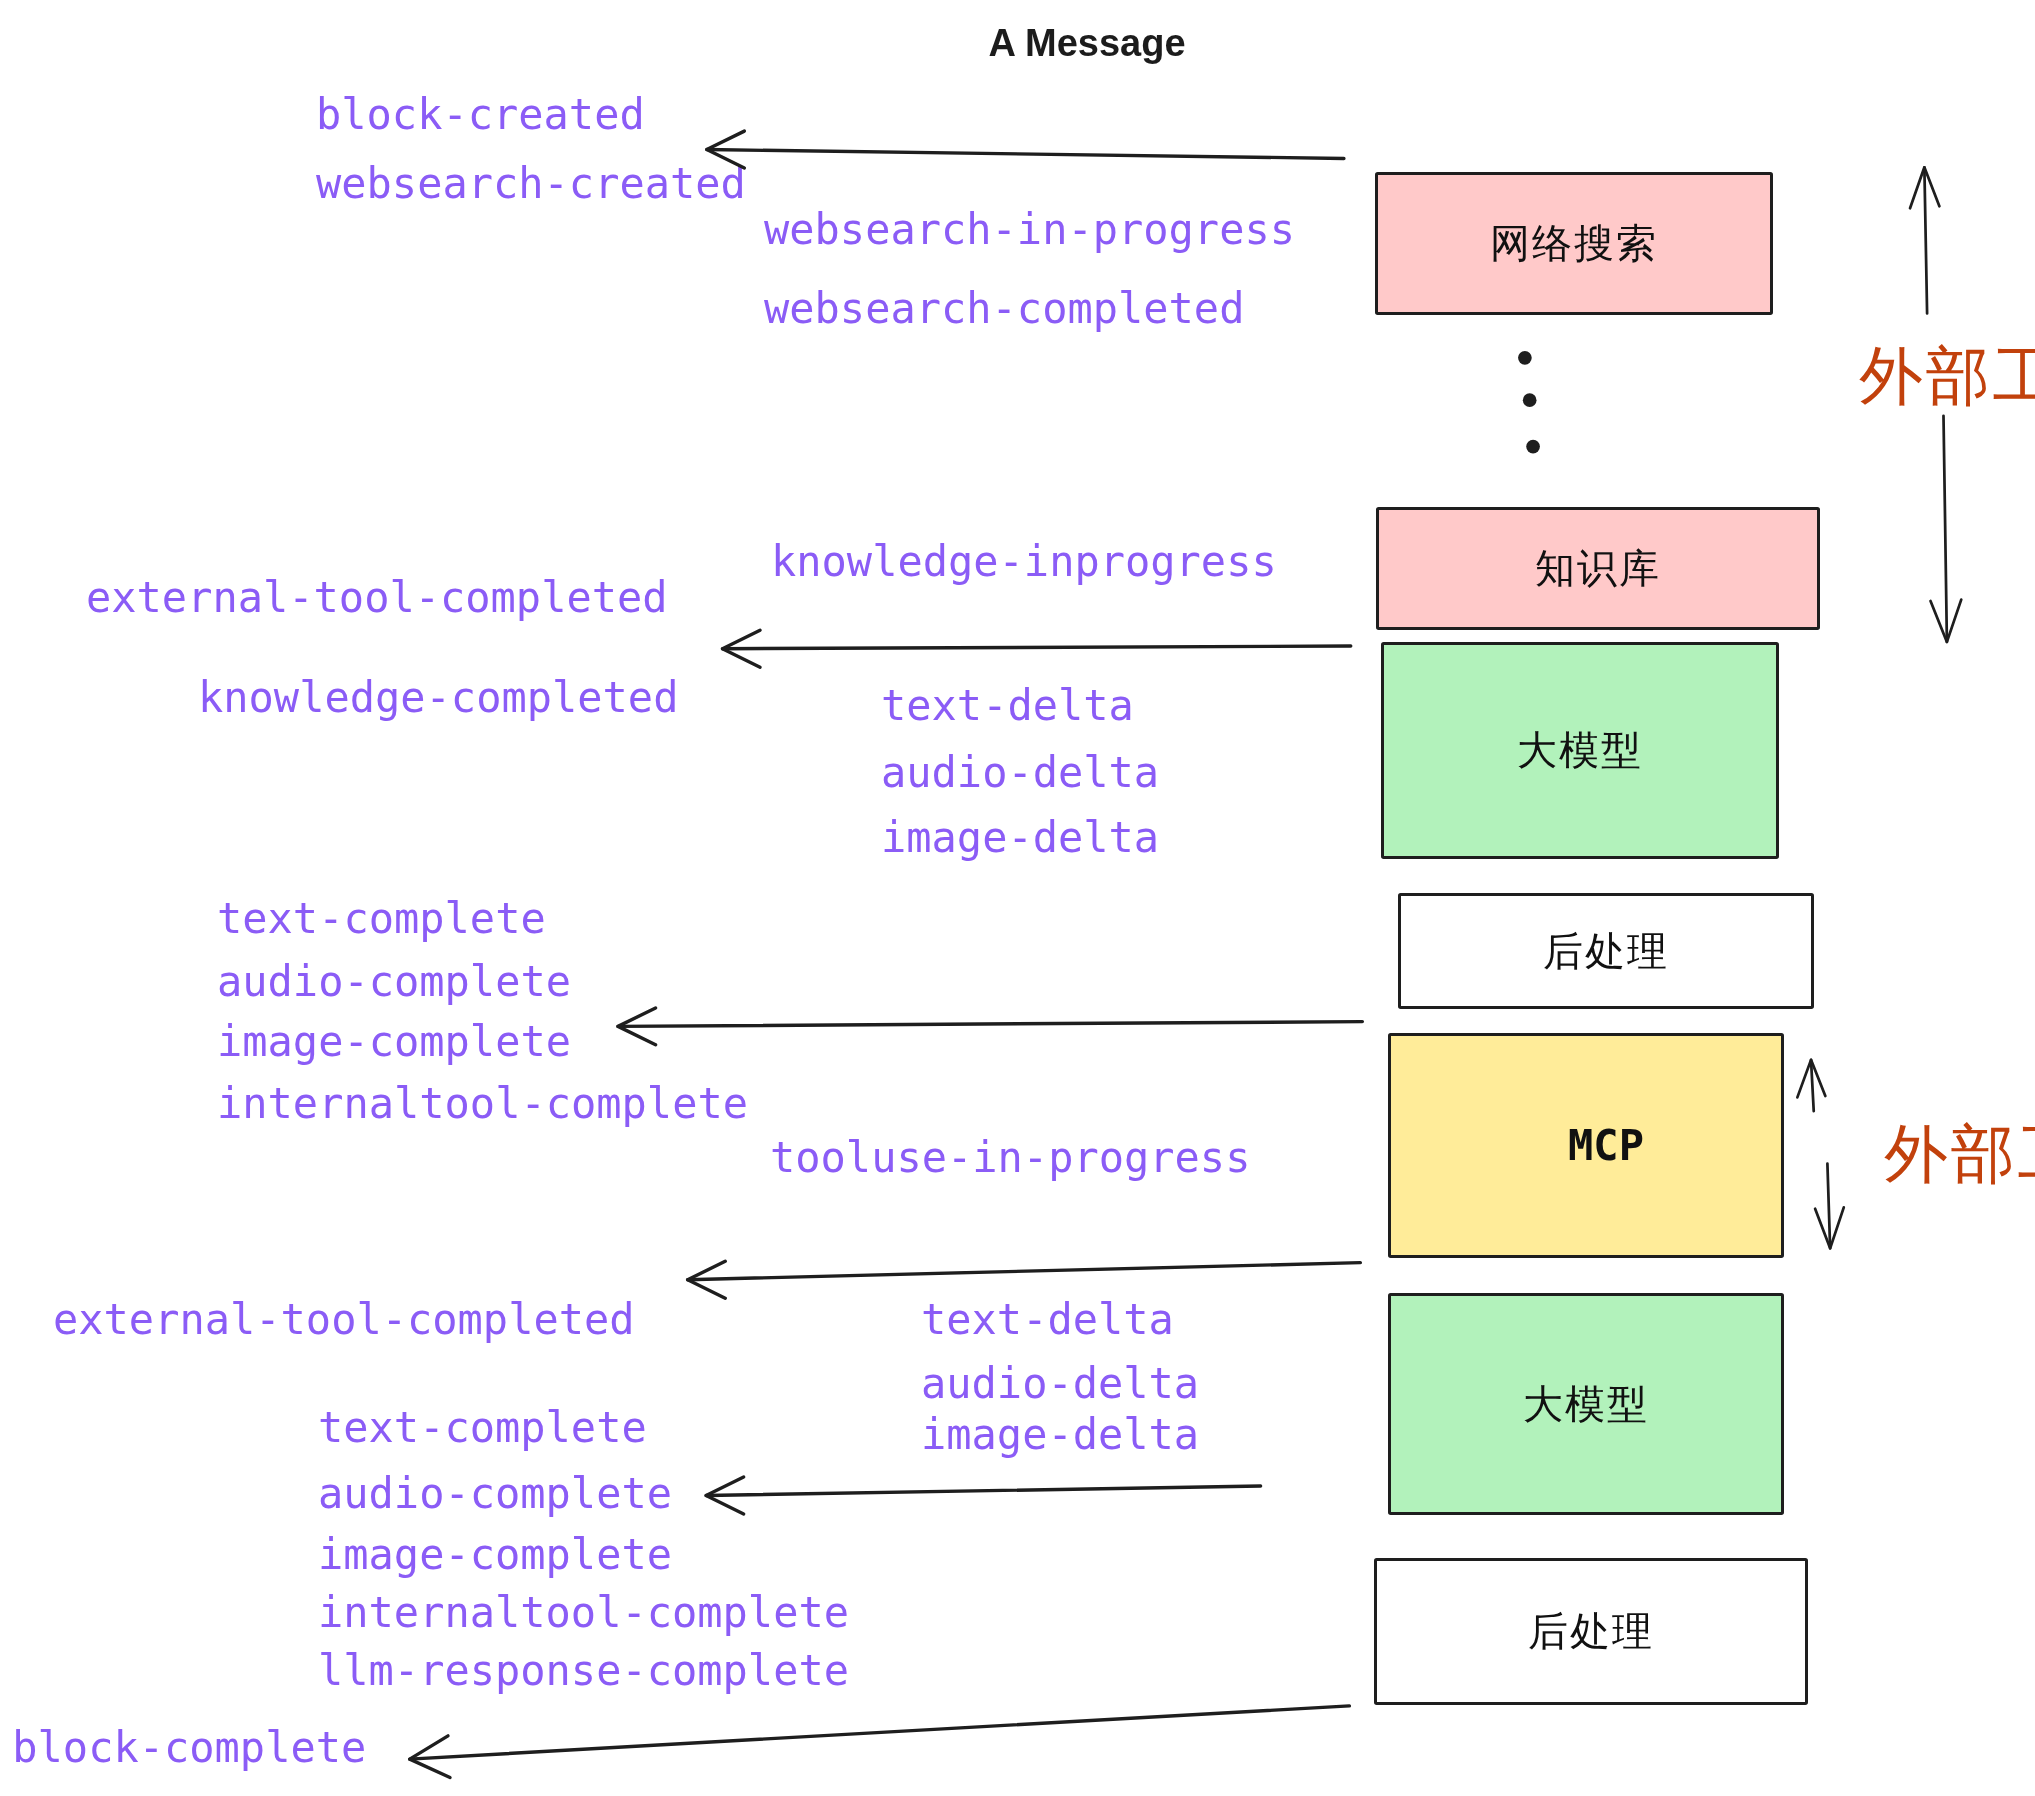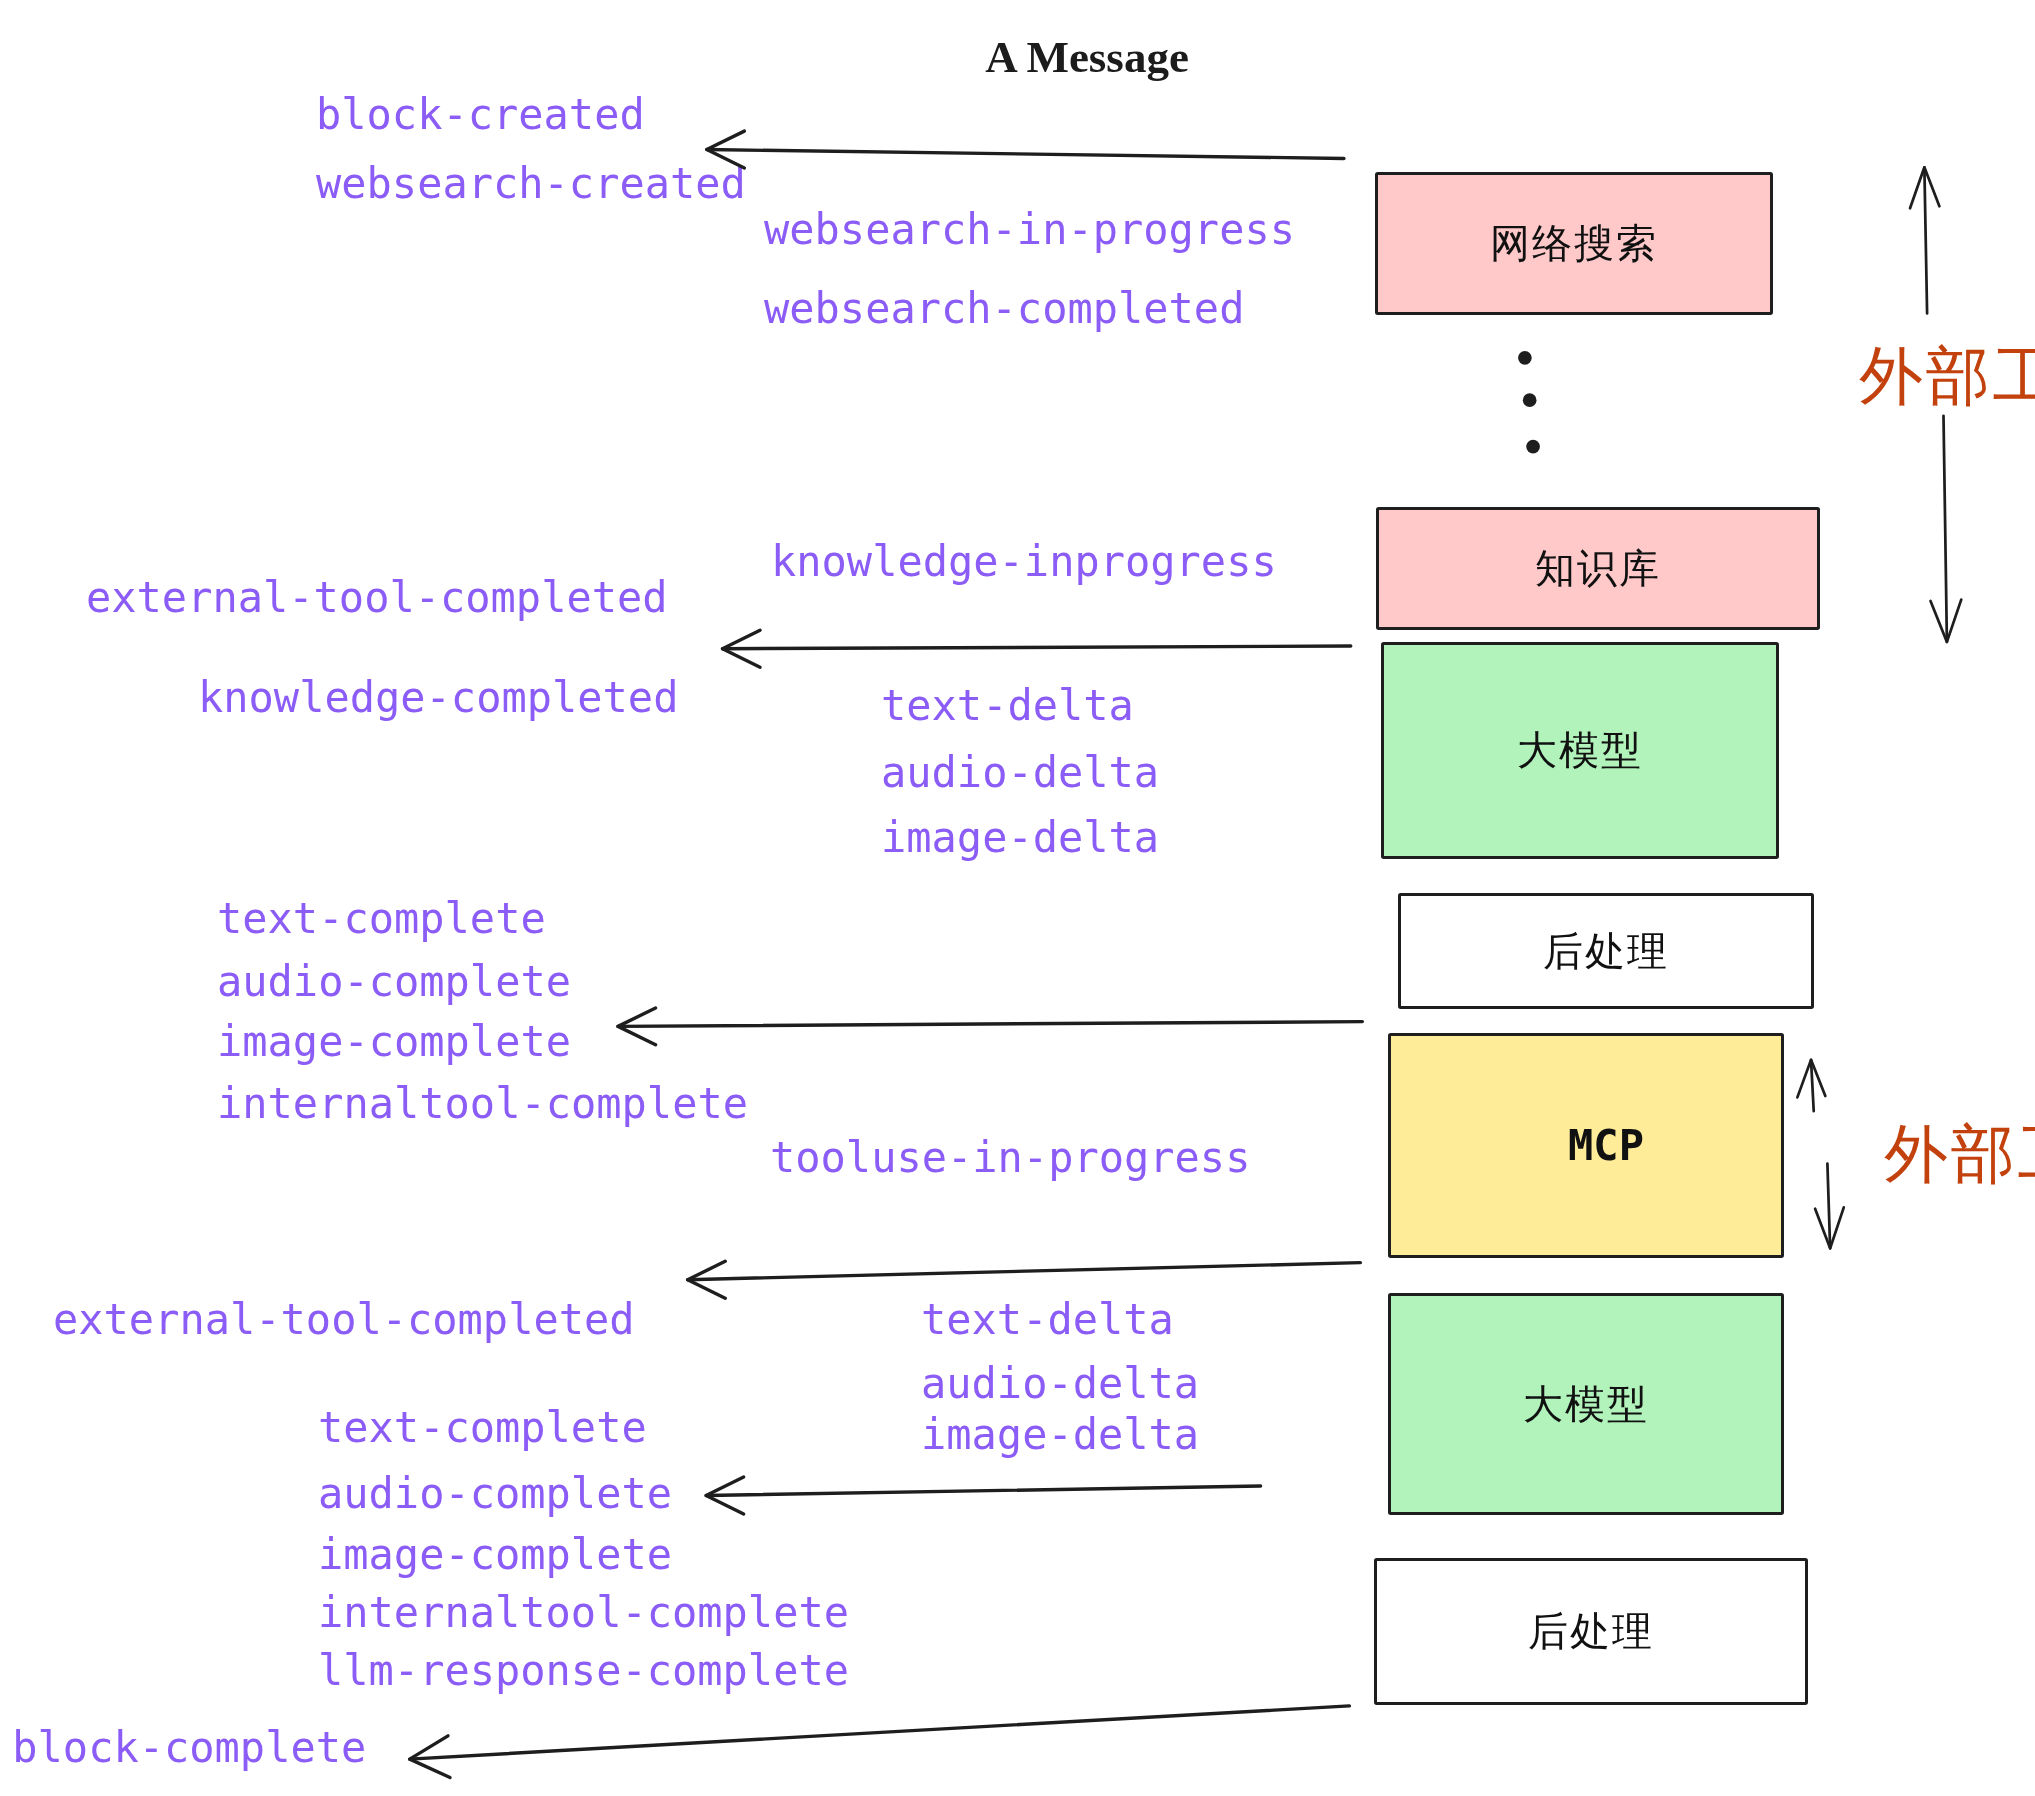--- a/index.html
+++ b/index.html
@@ -15,27 +15,27 @@
     position: absolute;
     left: 0; top: 0;
     width: 2035px;
     height: 1796px;
     font-family: "DejaVu Sans Mono", monospace;
     color: #1c1c1c;
   }
   .title {
     position: absolute;
     left: 1087px;
-    top: 30px;
+    top: 16px;
     transform: translateX(-50%);
-    font-size: 45px;
+    font-size: 38px;
     line-height: 55px;
     font-weight: bold;
     white-space: nowrap;
-    font-family: Liberation Serif, serif;
+    font-family: Liberation Sans, sans-serif;
   }
   .evt {
     position: absolute;
     font-size: 42px;
     line-height: 51px;
     white-space: nowrap;
     font-family: "DejaVu Sans Mono", monospace;
     color: #8b5cf6;
   }
   .node {

